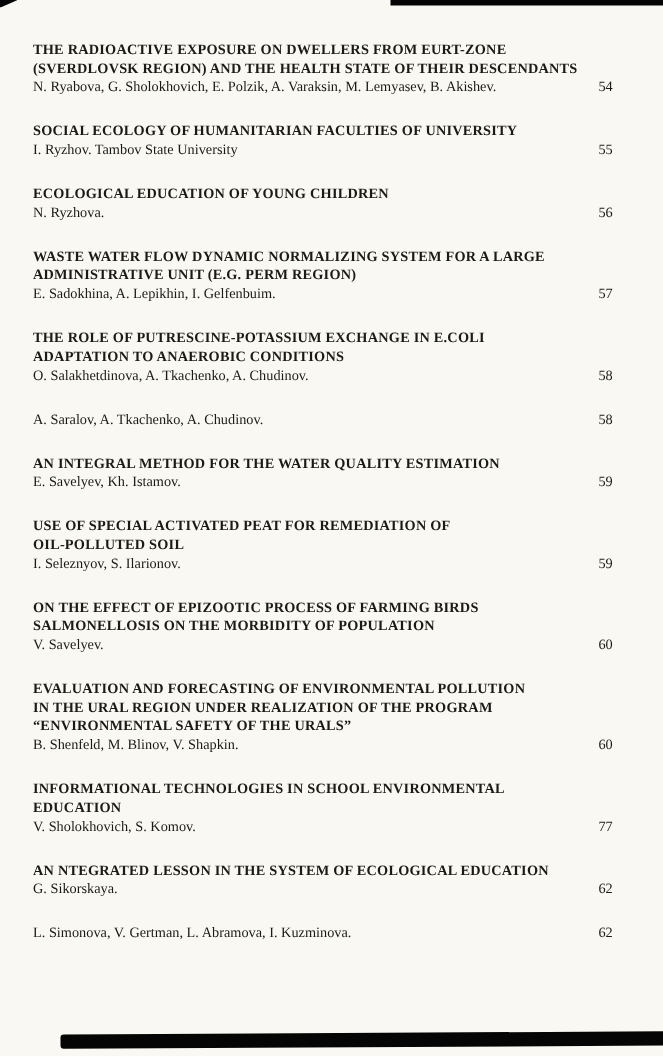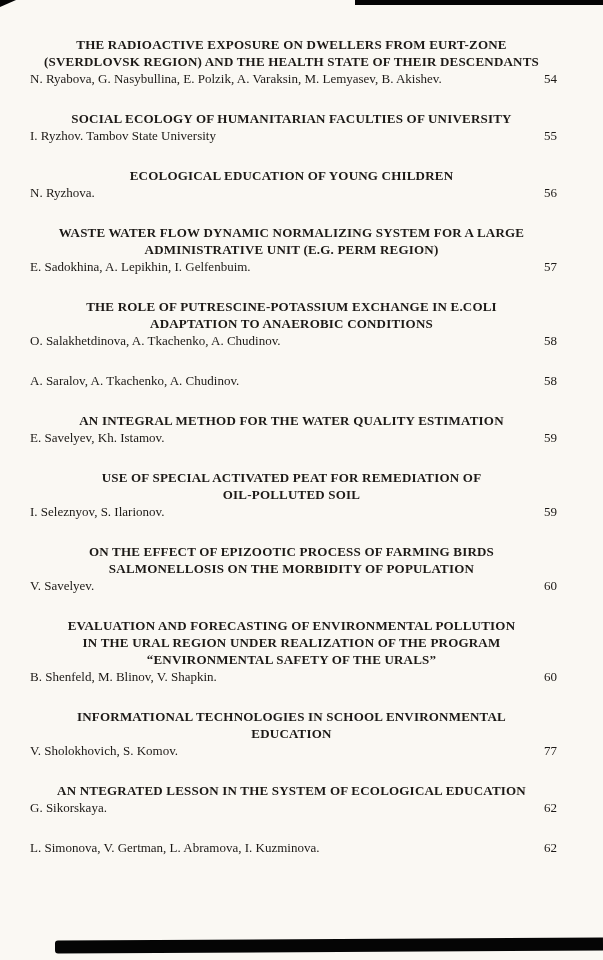--- a/index.html
+++ b/index.html
@@ -14,21 +14,20 @@
     margin: 0 auto;
     background: var(--paper, #faf8f3);
     color: var(--ink, #1c1916);
     overflow: hidden;
   }
   .toc {
     padding: 36px 30px 0 30px;
   }
   .entry {
     margin-bottom: 23px;
-    text-align: center;
   }
   .entry .title {
     font-weight: bold;
     font-size: 13px;
     line-height: 17px;
     letter-spacing: 0.2px;
     white-space: pre-line;
     padding-right: 20px;
   }
   .entry .byline {
@@ -65,21 +64,21 @@
 
 <div class="page">
   <div class="artifact artifact-top-left"></div>
   <div class="artifact artifact-top-right"></div>
 
   <div class="toc">
   <div class="entry">
     <div class="title">THE RADIOACTIVE EXPOSURE ON DWELLERS FROM EURT-ZONE
 (SVERDLOVSK REGION) AND THE HEALTH STATE OF THEIR DESCENDANTS</div>
     <div class="byline">
-      <span class="authors">N. Ryabova, G. Nasybullina, E. Polzik, A. Varaksin, M. Lemyasev, B. Akishev.</span>
+      <span class="authors">N. Ryabova, G. Sholokhovich, E. Polzik, A. Varaksin, M. Lemyasev, B. Akishev.</span>
       <span class="pageno">54</span>
     </div>
   </div>
 
   <div class="entry">
     <div class="title">SOCIAL ECOLOGY OF HUMANITARIAN FACULTIES OF UNIVERSITY</div>
     <div class="byline">
       <span class="authors">I. Ryzhov. Tambov State University</span>
       <span class="pageno">55</span>
     </div>

